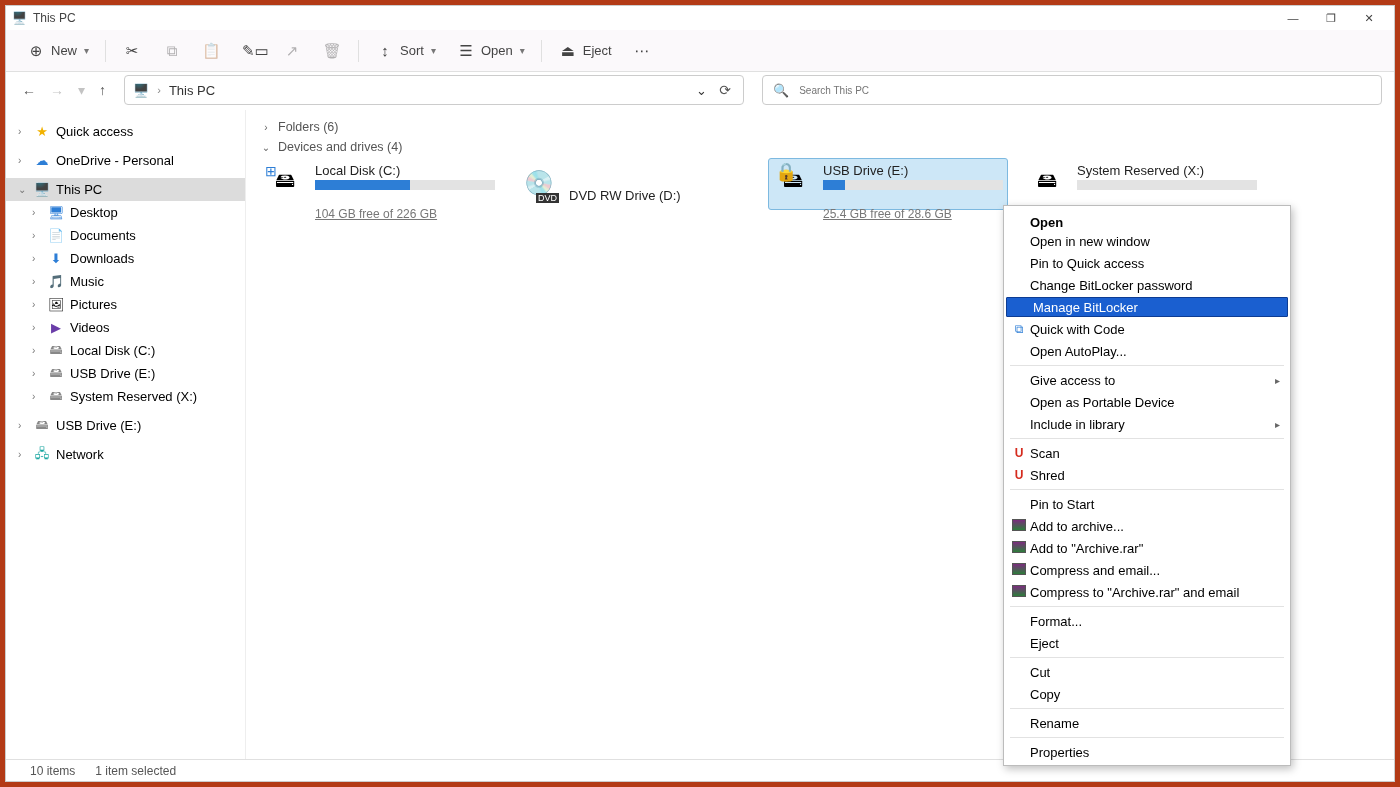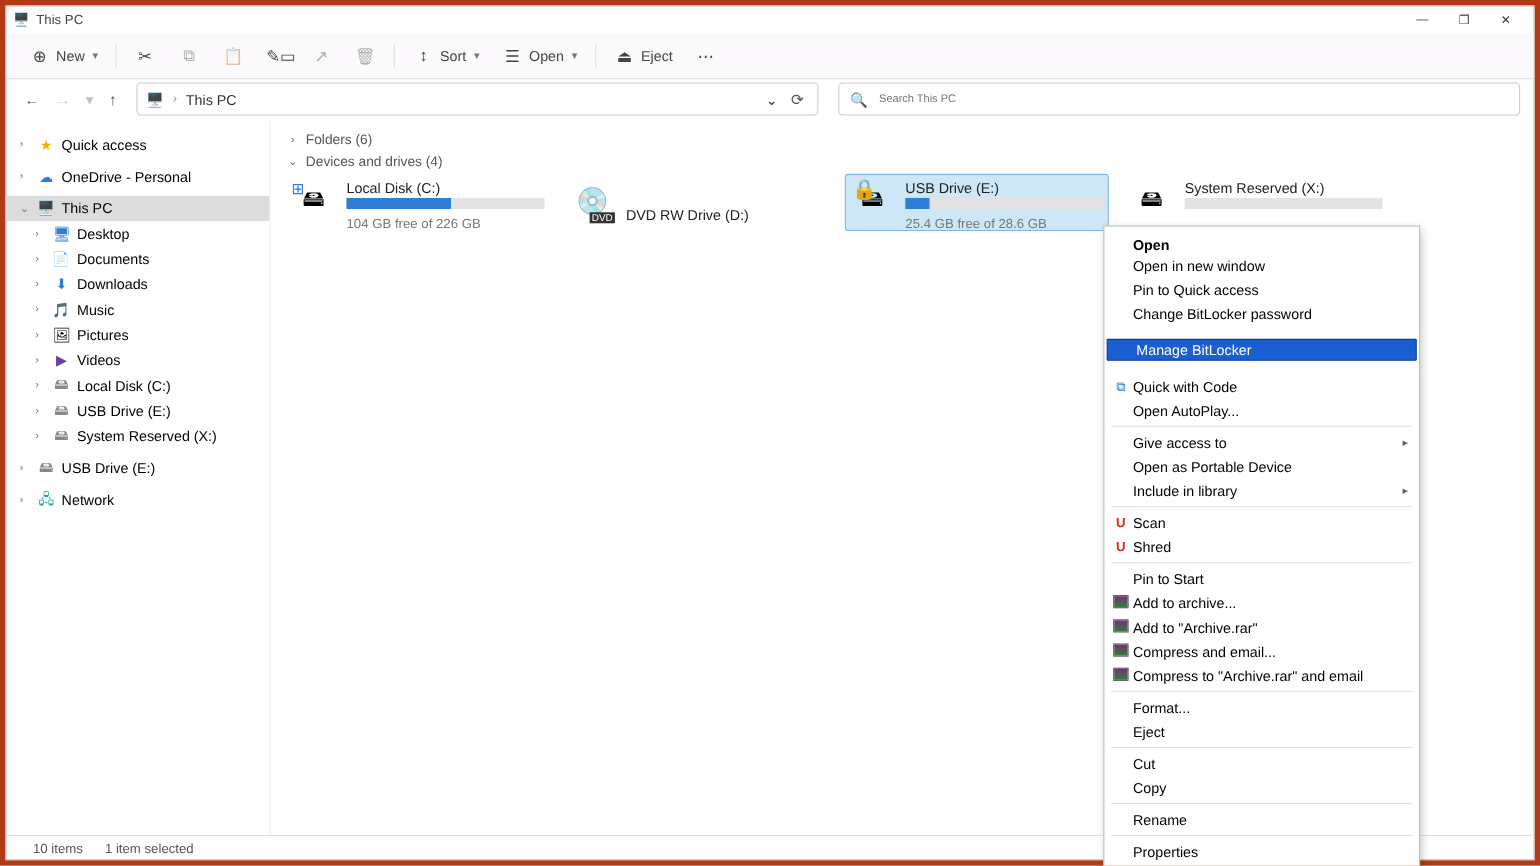--- a/index.html
+++ b/index.html
@@ -40,30 +40,30 @@
   .grouphdr { display:flex; align-items:center; gap:6px; color:#555; font-size:12.5px; padding:2px 0 4px 0;}
   .grouphdr .tw { font-size:10px; color:#666; width:12px; text-align:center;}
   .drives { display:flex; flex-wrap:wrap; gap:10px 14px; }
   .drive { width:240px; height:52px; display:flex; align-items:flex-start; gap:10px; padding:4px; border:1px solid transparent; border-radius:3px;}
   .drive.sel { background:#cde7f7; border-color:#7db9e0;}
   .drive .dicon { width:40px; height:40px; position:relative; display:flex; align-items:center; justify-content:center; font-size:26px; }
   .drive .meta { flex:1; }
   .drive .name { color:#222; }
   .drive .bar { height:10px; background:#e3e3e3; margin-top:2px; position:relative;}
   .drive .bar .fill { position:absolute; left:0; top:0; bottom:0; background:#2d7ed6; }
-  .drive .free { color:#777; font-size:12px; margin-top:6px;}
+  .drive .free { color:#777; font-size:12px; margin-top:17px;text-decoration:underline;}
   .dvdlabel { font-size:9px; background:#333; color:#fff; padding:0 2px; position:absolute; bottom:0; right:0;}
   
   .status { height:22px; border-top:1px solid #e0e0e0; display:flex; align-items:center; gap:20px; padding:0 24px; font-size:12px; color:#555;}
   
   .ctx { position:absolute; width:288px; background:#fff; border:1px solid #bcbcbc; box-shadow:2px 3px 8px rgba(0,0,0,.25); font-size:13px; padding:2px 0;}
   .ctx .item { display:flex; align-items:center; height:22px; padding:0 12px 0 6px; position:relative;}
   .ctx .item .ci { width:18px; text-align:center; font-size:12px; margin-right:2px;}
   .ctx .item .arrow { position:absolute; right:10px; font-size:10px; color:#666;}
-  .ctx .item.sel { background:#1a5fd0; color:#fff; border:1px solid #0d3c93; margin:12px 2px; height:20px; border-radius:1px;}
+  .ctx .item.sel { background:#1a5fd0; color:#fff; border:1px solid #0d3c93; margin:1px 2px; height:20px; border-radius:1px;}
   .ctx .item.bold { font-weight:600;align-items:flex-end;}
   .ctx hr { border:none; border-top:1px solid #e2e2e2; margin:3px 6px;}
   .mcafee { color:#d52b1e; font-weight:700; font-size:11px;}
   .rar { display:inline-block; width:14px; height:12px; background:linear-gradient(#7a2d7d,#2d7d3a); border:1px solid #555;}
   
   .blue { color:#2d7ed6;}
   .yellow { color:#f2b200;}
   .teal { color:#19a6a0;}
   .purple { color:#6a3da8;}
   .gray { color:#888;}

